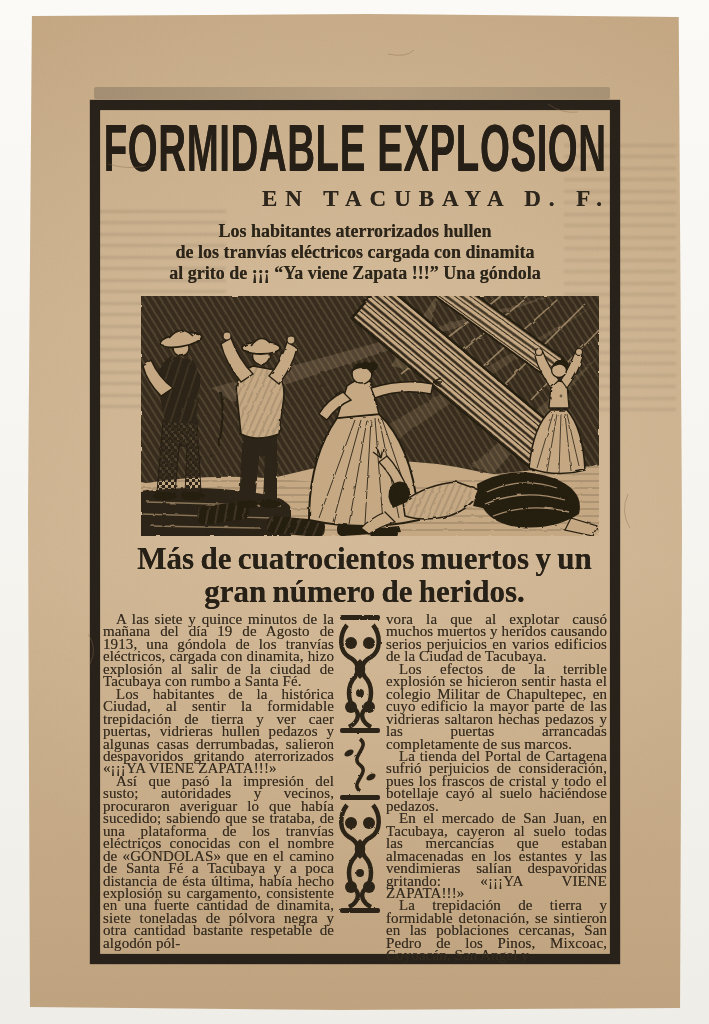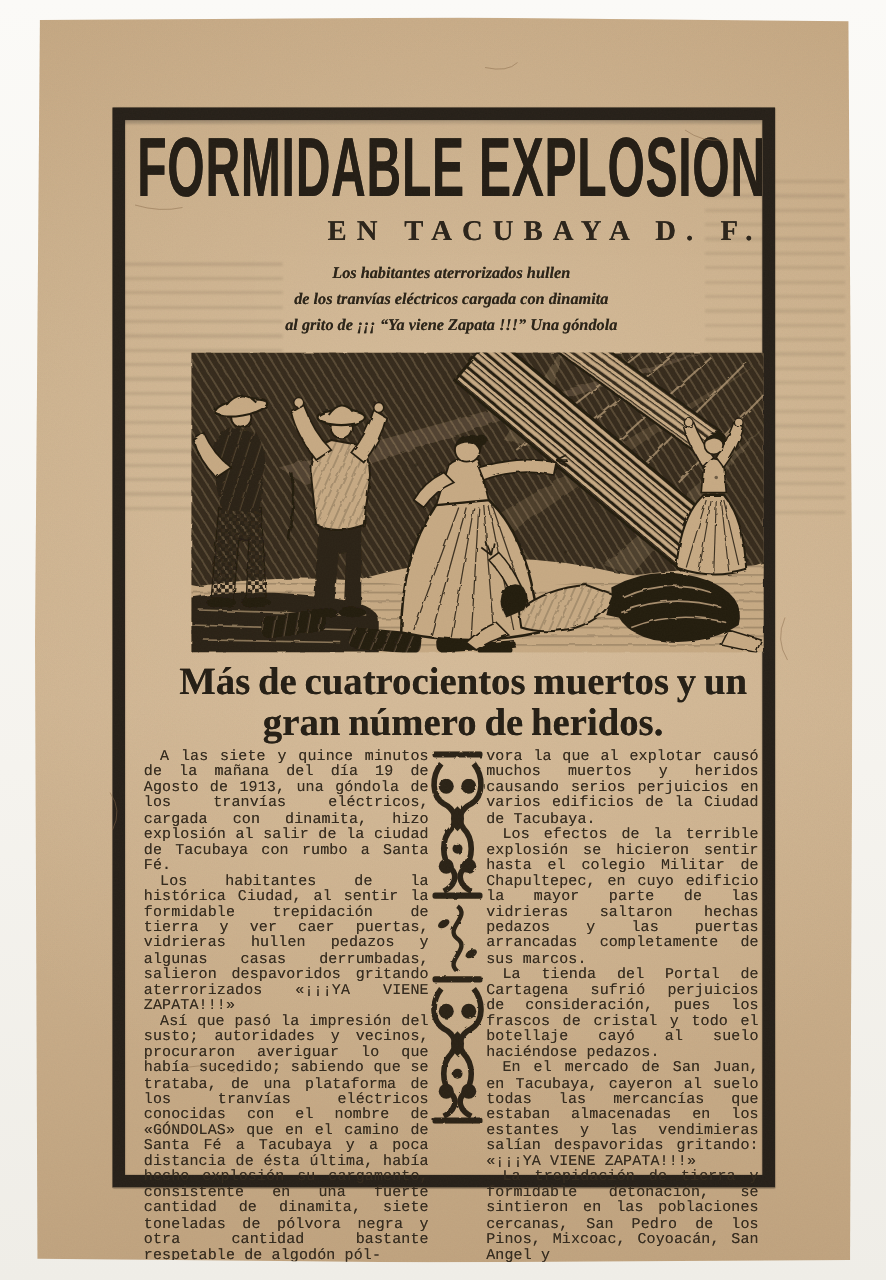--- a/index.html
+++ b/index.html
@@ -31,61 +31,60 @@
   }
   .ghost-lines{
     position:absolute;pointer-events:none;
     background:repeating-linear-gradient(180deg, rgba(78,66,52,.13) 0 2.6px, rgba(0,0,0,0) 2.6px 11.5px);
     filter:blur(.9px);
   }
   .ghost-a{left:70px;top:196px;width:128px;height:206px;}
   .ghost-b{left:536px;top:130px;width:112px;height:272px;opacity:.85;}
   
   .frame{
-    position:absolute;left:62px;top:72px;width:530px;height:864px;
+    position:absolute;left:62px;top:86px;width:530px;height:864px;
     border:10px solid #262019;box-sizing:border-box;
     box-shadow:0 0 1px #262019 inset, 0 0 1px #262019;
-    padding-left:12px;
   }
   
   .title-row{display:flex;justify-content:center;margin-top:5px;height:66px;align-items:center;}
   .title-row .t{
     font-family:"Liberation Sans", sans-serif;
     font-weight:bold;font-size:70px;letter-spacing:1px;line-height:1;
     color:#231d15;white-space:nowrap;flex:none;
     transform:scaleX(.55) scaleY(.96);
     text-shadow:0 0 .6px rgba(35,29,21,.9);
   }
   .place{
     margin-top:5px;text-align:right;
     font-size:23px;font-weight:bold;letter-spacing:8px;
     color:#2b241b;text-shadow:0 0 .4px rgba(43,36,27,.8);
   }
   .deck{margin-top:9px;text-align:center;color:#27201710;}
   .deck div{
-    font-size:13px;line-height:21px;font-weight:bold;font-style:italic;
+    font-size:18px;line-height:21px;font-weight:bold;
     color:#2a2318;text-shadow:0 0 .4px rgba(42,35,24,.7);
   }
   
   figure.cut{margin:12px 0 0 41px;padding:0;width:458px;height:240px;}
   
   .headline{margin-top:6px;text-align:center;color:#241e15;}
   .headline div{
     font-size:31px;line-height:33px;font-weight:bold;word-spacing:-1.5px;
     text-shadow:0 0 .5px rgba(36,30,21,.85);
     margin-left:19px;
   }
   
   .cols{display:flex;justify-content:space-between;margin:5px 3px 0 3px;}
   .col{width:231px;}
   .col.right{width:221px;}
   .col p{
     margin:0;text-indent:13px;text-align:justify;
-    font-size:12px;line-height:12.45px;letter-spacing:.1px;
-    color:#332a1e;text-shadow:0 0 .3px rgba(51,42,30,.6);font-family:Liberation Mono, monospace;
+    font-size:15px;line-height:12.45px;letter-spacing:.1px;
+    color:#332a1e;text-shadow:0 0 .3px rgba(51,42,30,.6);
   }
   .col p.noind{text-indent:0;}
   .divider{width:46px;display:flex;justify-content:center;padding-top:2px;}
 </style>
 </head>
 <body>
 
 <div class="canvas">
   <div class="paper">
 

